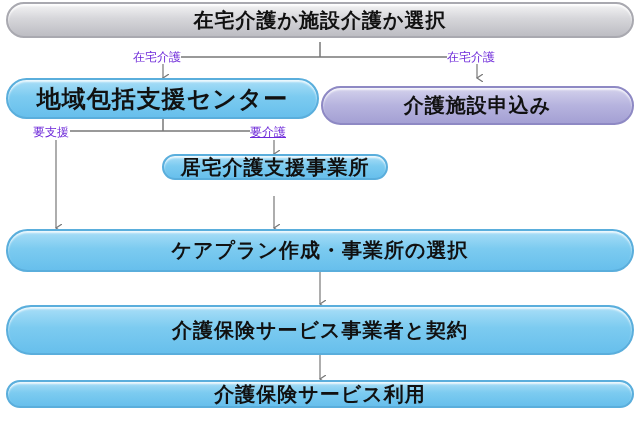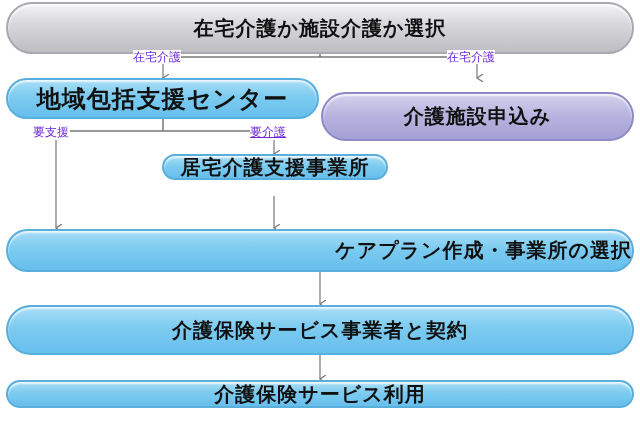--- a/index.html
+++ b/index.html
@@ -35,43 +35,43 @@
 
   <line x1="163" y1="119" x2="163" y2="131" stroke="#777" stroke-width="1.5"></line>
   <line x1="70" y1="131" x2="250" y2="131" stroke="#777" stroke-width="1.5"></line>
   <line x1="56" y1="140" x2="56" y2="228" stroke="#777" stroke-width="1.2" marker-end="url(#arr)"></line>
   <line x1="274" y1="140" x2="274" y2="154" stroke="#777" stroke-width="1.2" marker-end="url(#arr)"></line>
   <line x1="274" y1="196" x2="274" y2="228" stroke="#777" stroke-width="1.2" marker-end="url(#arr)"></line>
   <line x1="320" y1="272" x2="320" y2="304" stroke="#777" stroke-width="1.2" marker-end="url(#arr)"></line>
   <line x1="320" y1="347" x2="320" y2="379" stroke="#777" stroke-width="1.2" marker-end="url(#arr)"></line>
 </svg>
 
-<div class="pill gray" style="left:6px; top:2px; width:628px; height:52px; font-size:20px;justify-content:center;">
+<div class="pill gray" style="left:6px; top:2px; width:628px; height:36px; font-size:20px;justify-content:center;">
   <span>在宅介護か施設介護か選択</span>
 </div>
 
 <span class="lbl" style="left:133px; top:50px;">在宅介護</span>
 <span class="lbl" style="left:447px; top:50px;">在宅介護</span>
 
 <div class="pill blue" style="left:6px; top:78px; width:313px; height:41px; font-size:24px;">
   <span>地域包括支援センター</span>
 </div>
 
-<div class="pill purple" style="left:321px; top:92px; width:313px; height:49px; font-size:20px;">
+<div class="pill purple" style="left:321px; top:86px; width:313px; height:39px; font-size:20px;">
   <span>介護施設申込み</span>
 </div>
 
 <span class="lbl" style="left:33px; top:125px;">要支援</span>
 <span class="lbl" style="left:250px; top:125px;text-decoration:underline;">要介護</span>
 
 <div class="pill blue" style="left:162px; top:154px; width:226px; height:26px; font-size:20px;">
   <span>居宅介護支援事業所</span>
 </div>
 
-<div class="pill blue" style="left:6px; top:229px; width:628px; height:43px; font-size:20px;justify-content:flex-end;">
+<div class="pill blue" style="left:6px; top:229px; width:628px; height:43px; font-size:20px;">
   <span>ケアプラン作成・事業所の選択</span>
 </div>
 
 <div class="pill blue" style="left:6px; top:305px; width:628px; height:50px; font-size:20px;">
   <span>介護保険サービス事業者と契約</span>
 </div>
 
 <div class="pill blue" style="left:6px; top:380px; width:628px; height:28px; font-size:20px;">
   <span>介護保険サービス利用</span>
 </div>

